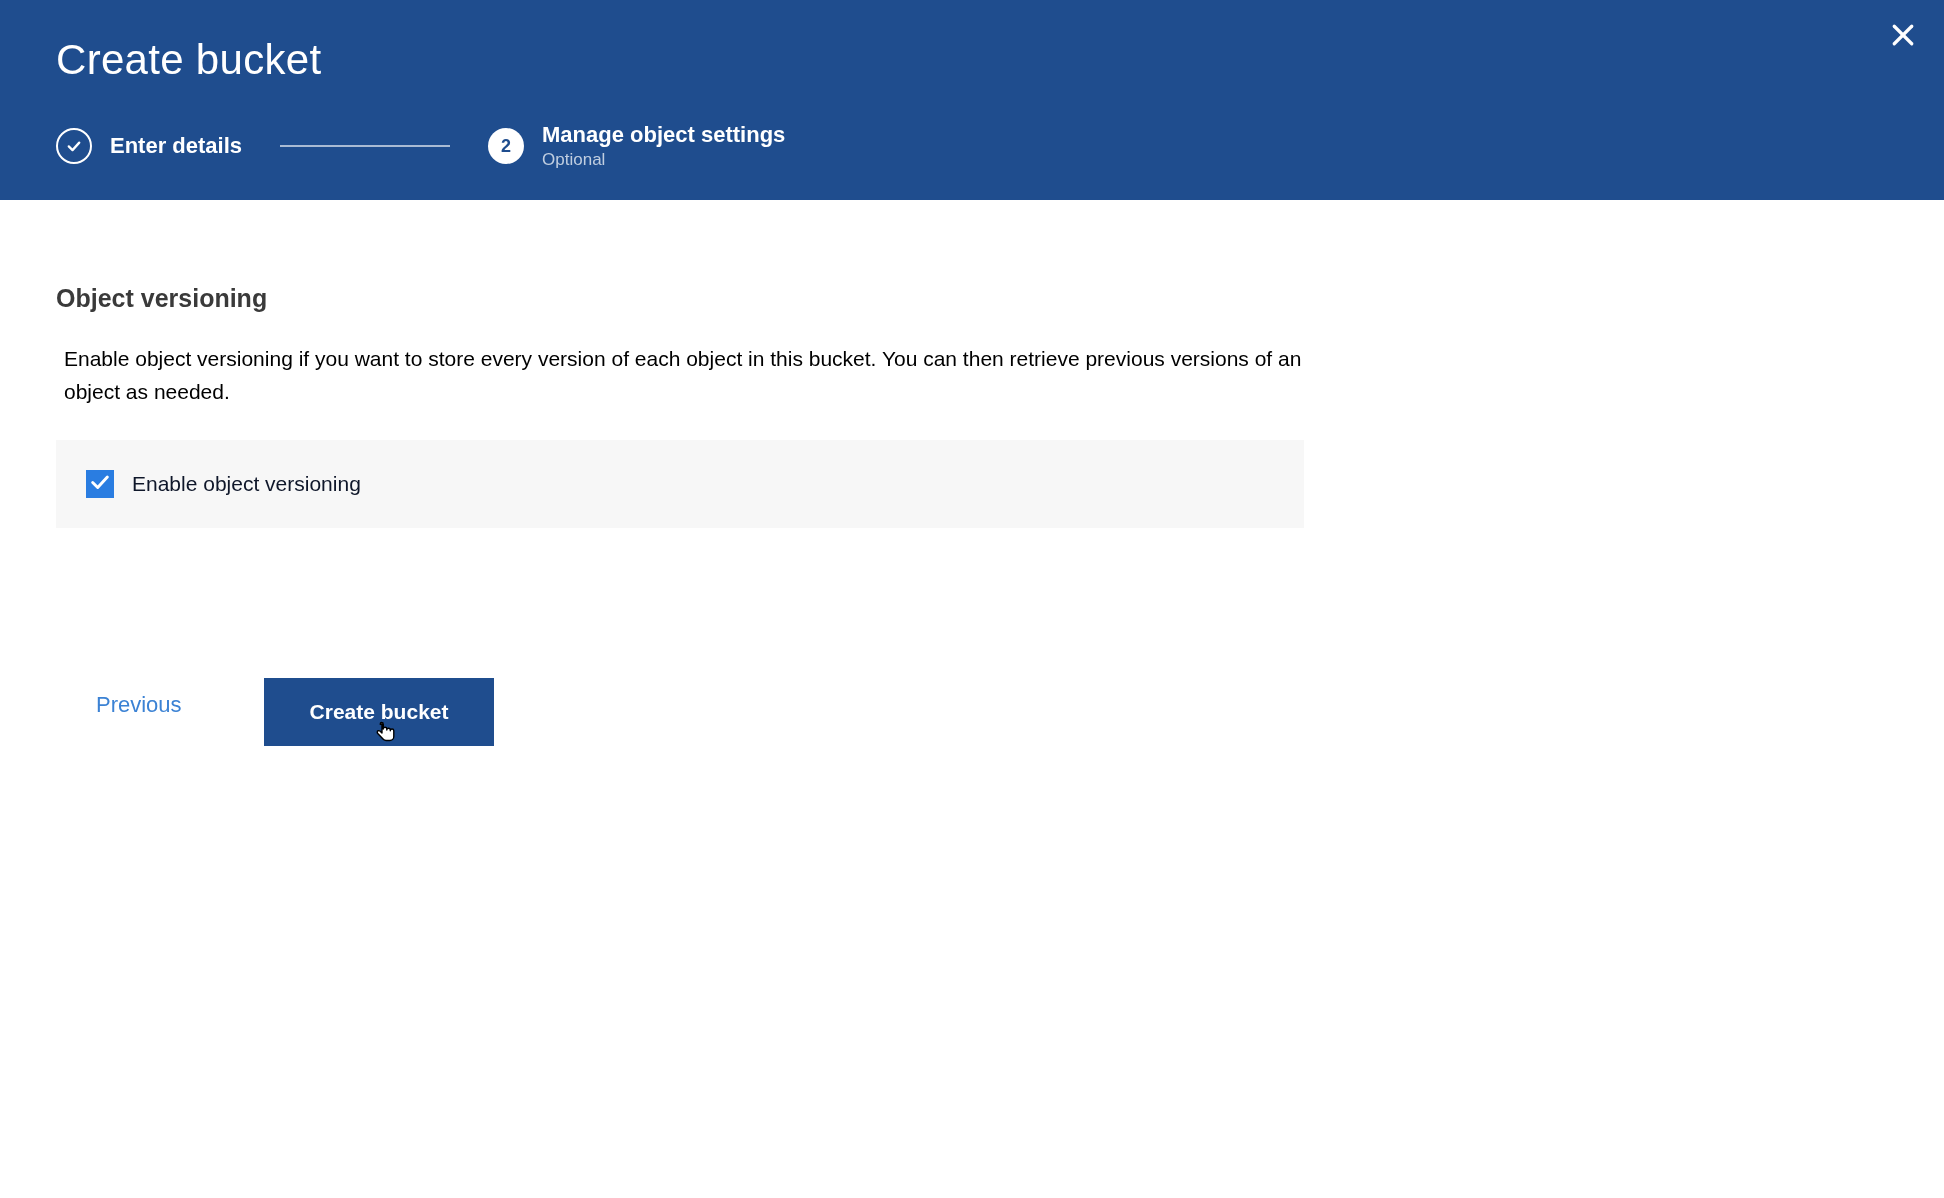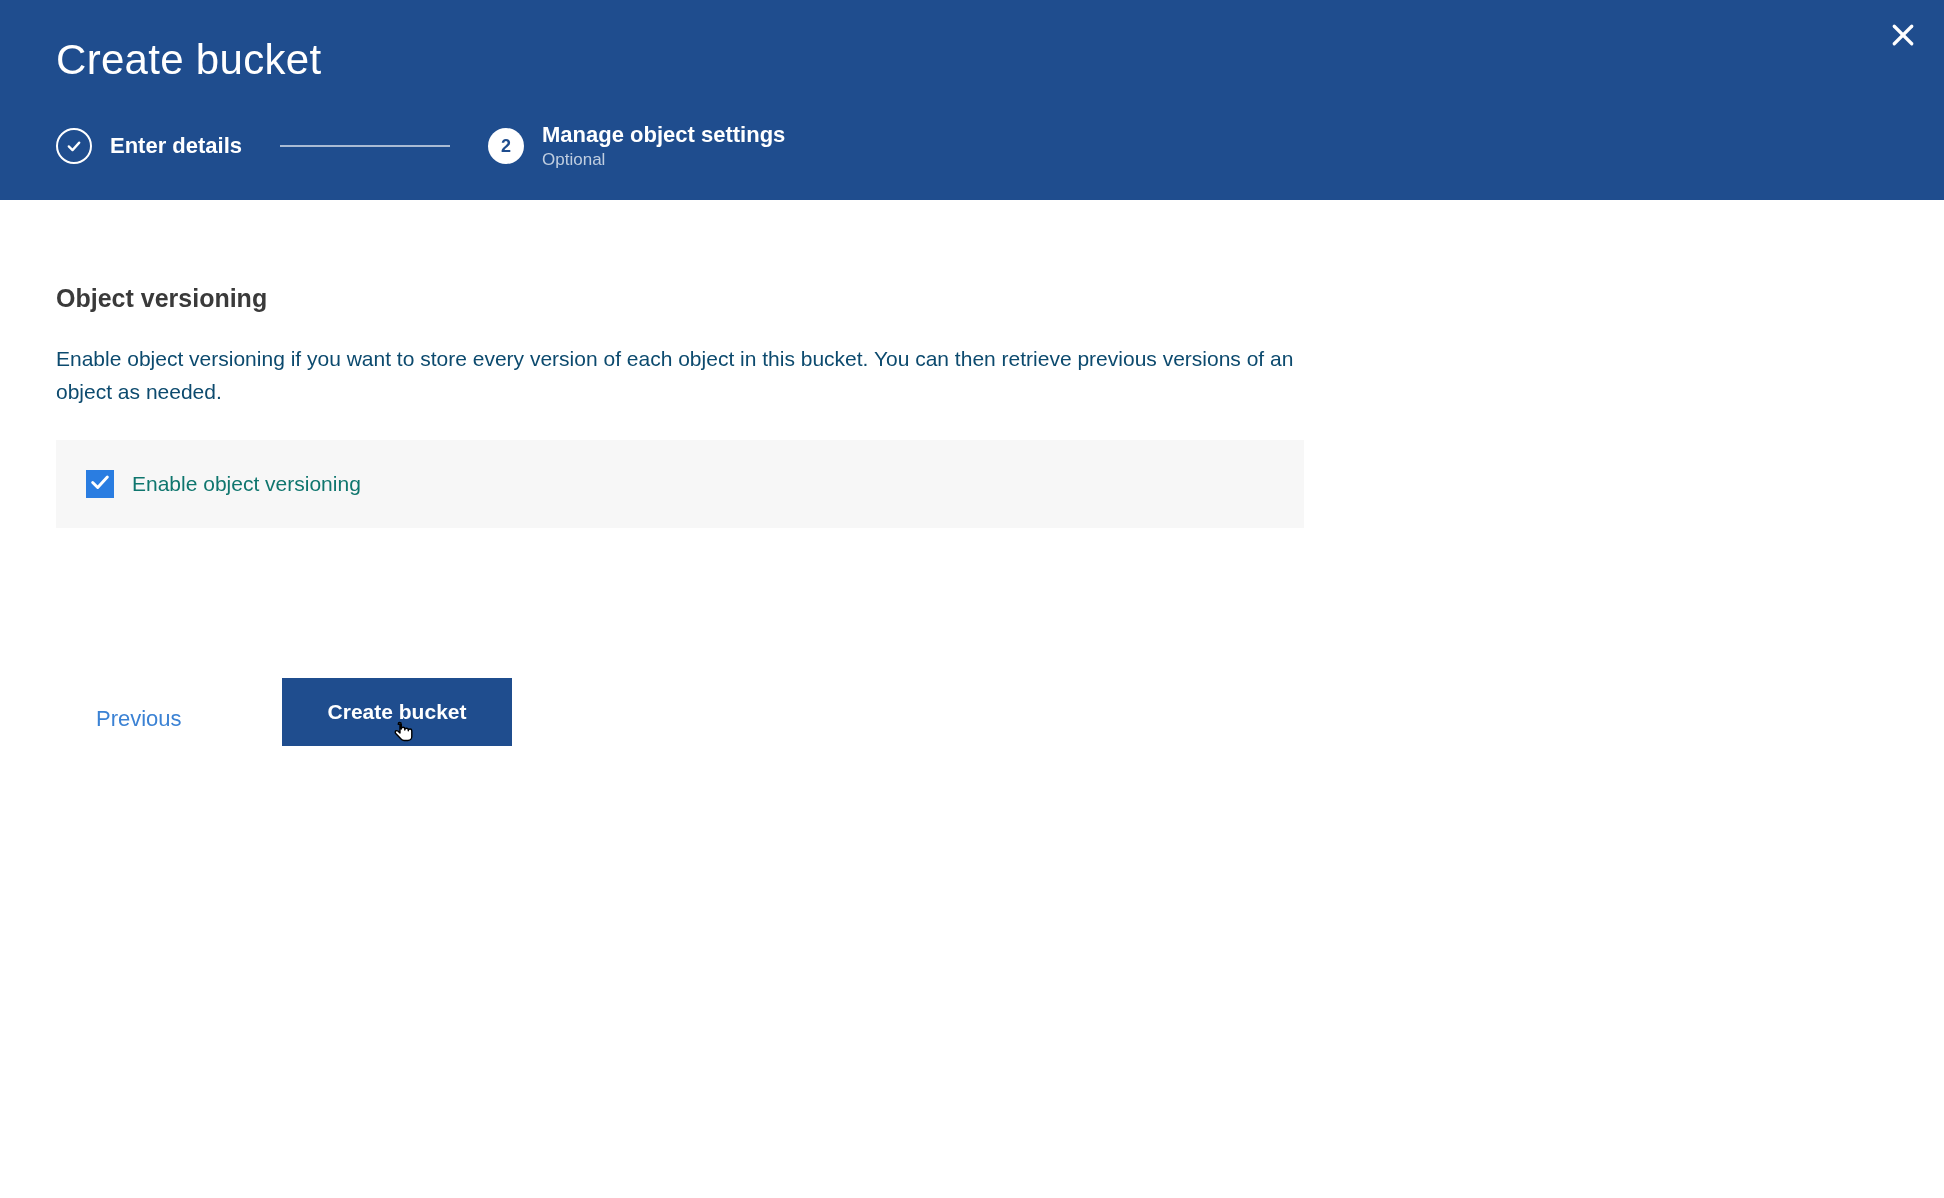--- a/index.html
+++ b/index.html
@@ -98,23 +98,24 @@
   }
   .sub-title {
     font-size: 25px;
     font-weight: 600;
     color: #3a3a3a;
     margin-top: 42px;
   }
   .description {
     font-size: 21px;
     line-height: 1.55;
-    color: #0c4a6e;
+    color: #000000;
     margin-top: 30px;
     max-width: 1300px;
+    margin-left: 8px;
   }
   .option-box {
     background: #f7f7f7;
     margin-top: 32px;
     padding: 30px 30px;
     display: flex;
     align-items: center;
     gap: 18px;
   }
   .checkbox {
@@ -123,29 +124,29 @@
     background: #2a7de1;
     display: flex;
     align-items: center;
     justify-content: center;
     flex-shrink: 0;
     cursor: pointer;
   }
   .checkbox svg { width: 22px; height: 22px; stroke: #fff; }
   .option-label {
     font-size: 21px;
-    color: #0f766e;
+    color: #0f172a;
   }
 
   .footer {
     padding: 0 56px;
     margin-top: 150px;
     display: flex;
-    align-items: flex-end;
-    gap: 60px;
+    align-items: flex-start;
+    gap: 42px;
   }
   .btn-link {
     background: none;
     border: none;
     color: #3b82d4;
     font-size: 22px;
     font-weight: 500;
     cursor: pointer;
     padding: 14px 40px;
   }

